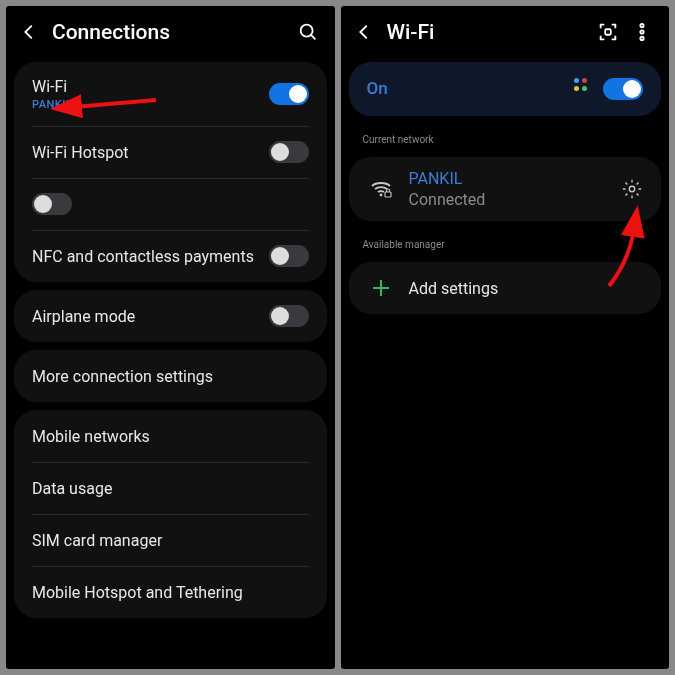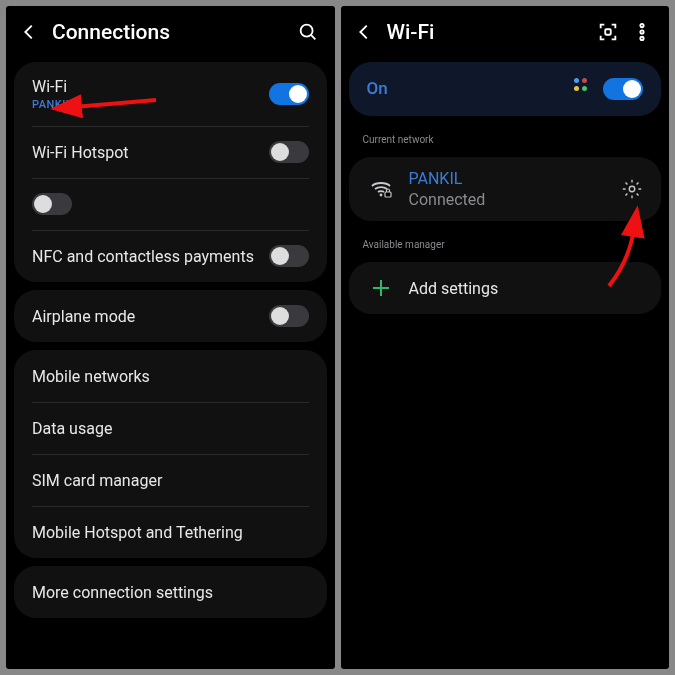--- a/index.html
+++ b/index.html
@@ -198,44 +198,44 @@
         </div>
       <div class="toggle">
           <div class="knob"></div>
         </div>
     </div>
   </div>
 
   <div class="card">
     <div class="row">
       <div class="row-main">
+          <span class="row-label">More connection settings</span>
+        </div>
+    </div>
+  </div>
+
+  <div class="card">
+    <div class="row">
+      <div class="row-main">
           <span class="row-label">Mobile networks</span>
         </div>
     </div>
     <div class="row">
       <div class="row-main">
           <span class="row-label">Data usage</span>
         </div>
     </div>
     <div class="row">
       <div class="row-main">
           <span class="row-label">SIM card manager</span>
         </div>
     </div>
     <div class="row">
       <div class="row-main">
           <span class="row-label">Mobile Hotspot and Tethering</span>
-        </div>
-    </div>
-  </div>
-
-  <div class="card">
-    <div class="row">
-      <div class="row-main">
-          <span class="row-label">More connection settings</span>
         </div>
     </div>
   </div>
 
   <div class="arrow" style="left:60px; top:86px;">
     <svg width="100" height="30">
       <defs>
           <marker id="ah1" markerWidth="10" markerHeight="10" refX="2" refY="3" orient="auto">
         <path d="M0,0 L0,6 L8,3 z" fill="#e11"></path>
       </marker>

